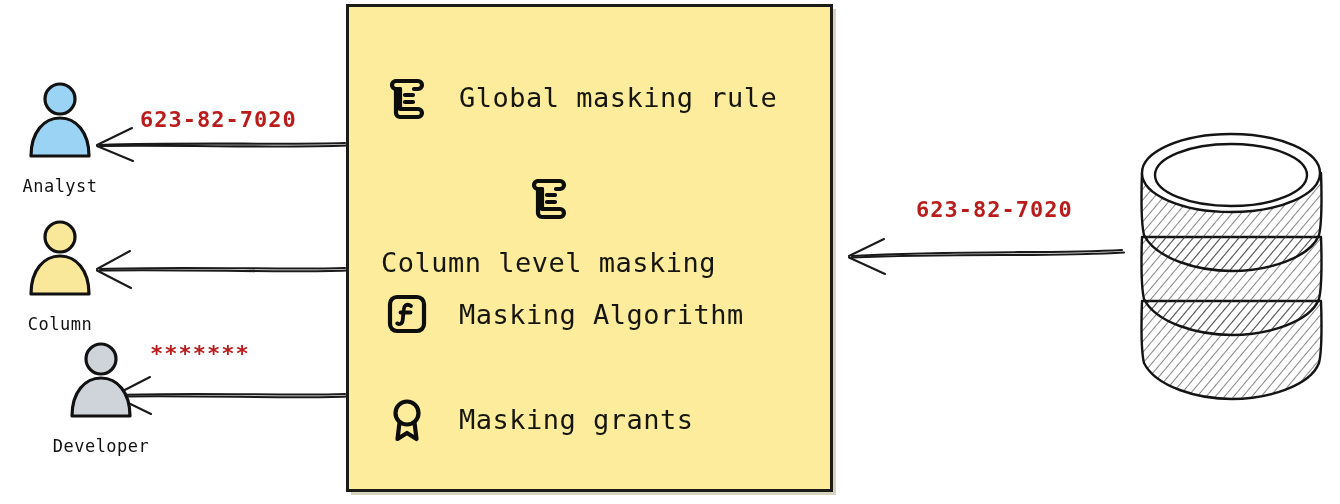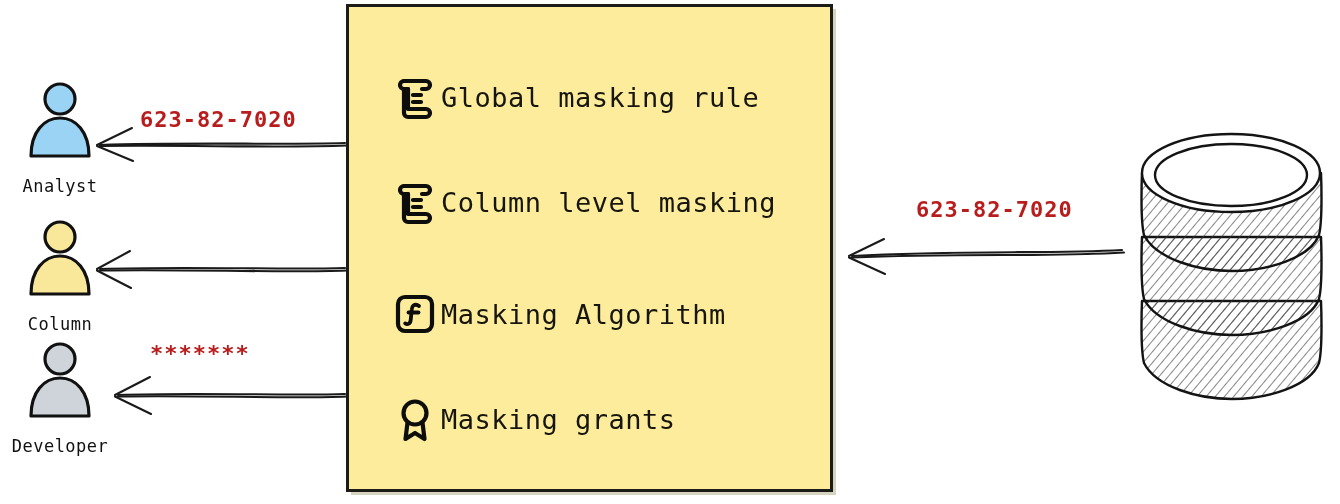--- a/index.html
+++ b/index.html
@@ -37,43 +37,44 @@
 
   .panel-list {
     position: absolute;
     left: 0; top: 0;
     width: 100%;
     height: 100%;
   }
 
   .feature-row {
     position: absolute;
-    left: 40px;
+    left: 32px;
     display: flex;
     align-items: center;
+    gap: 26px;
     height: 62px;
   }
   .feature-row .ficon {
     width: 52px;
     height: 52px;
     flex: 0 0 52px;
     display: flex;
     align-items: center;
     justify-content: center;
   }
   .feature-row .flabel {
     font-size: 27px;
     line-height: 1;
     color: #16160f;
     letter-spacing: 0.5px;
     white-space: nowrap;
   }
 
   #row0 { top: 59px; }
-  #row1 { top: 164px; }
+  #row1 { top: 164px; flex-direction: column; }
   #row2 { top: 276px; }
   #row3 { top: 381px; }
 
   
   .actor {
     position: absolute;
     width: 120px;
     text-align: center;
   }
   .actor .person {
@@ -84,21 +85,21 @@
   }
   .actor .aname {
     margin-top: 16px;
     font-size: 17px;
     color: #111;
     letter-spacing: 0.5px;
     white-space: nowrap;
   }
   #actor0 { left: 0px;  top: 82px; }
   #actor1 { left: 0px;  top: 220px; }
-  #actor2 { left: 0px;  top: 342px; }
+  #actor2 { left: 0px;  top: 342px; padding-left: 41px; }
 
   
   .flow-label {
     position: absolute;
     font-size: 22px;
     font-weight: bold;
     color: #b91c1c;
     letter-spacing: 1px;
     white-space: nowrap;
   }

